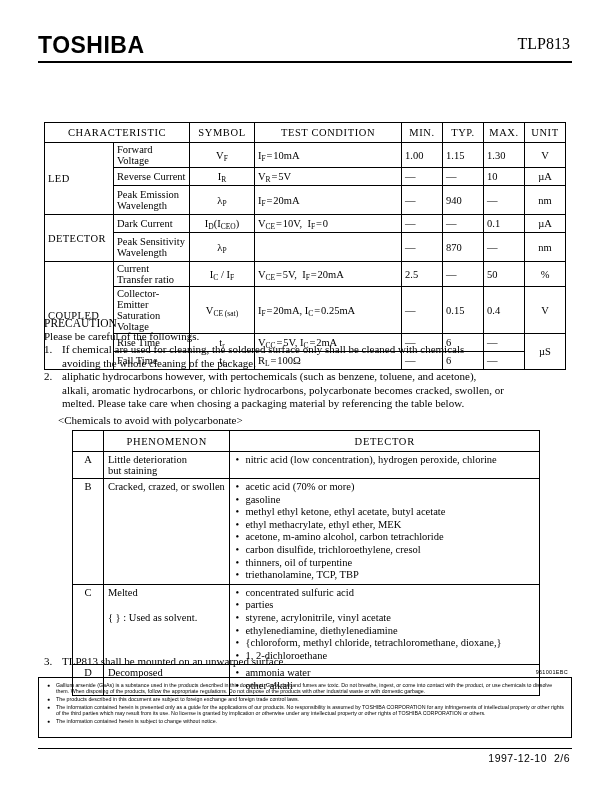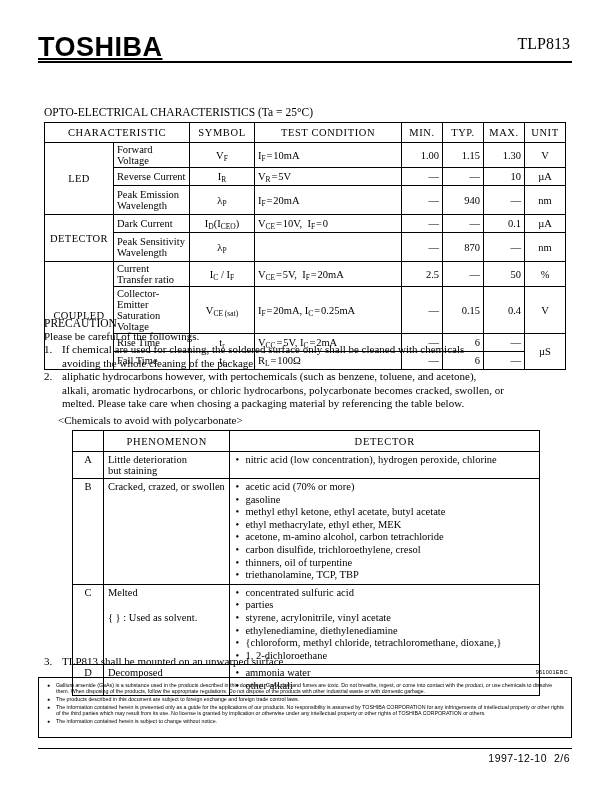--- a/index.html
+++ b/index.html
@@ -22,23 +22,22 @@
     height: 792px;
   }
 
   
   .brand {
     position: absolute;
     left: 38px;
     top: 32px;
     font-family: "Liberation Sans", sans-serif;
     font-weight: bold;
-    font-size: 27px;
+    font-size: 23px;
     letter-spacing: 0.5px;
-    text-decoration: underline;
   }
   .partno {
     position: absolute;
     right: 42px;
     top: 35px;
     font-family: "Liberation Serif", serif;
     font-size: 16px;
   }
   .header-rule {
     position: absolute;
@@ -76,25 +75,25 @@
   }
   table.etab th {
     text-align: center;
     font-size: 10.5px;
     letter-spacing: 0.6px;
     height: 17px;
   }
   .c-char { width: 160px; }
   .c-sym  { width: 58px;  text-align: center; font-family: Liberation Serif, serif; }
   .c-cond { width: 140px; }
-  .c-min, .c-typ, .c-max { width: 34px; text-align: right; }
+  .c-min, .c-typ, .c-max { width: 34px; text-align: left; }
   .c-unit { width: 34px; text-align: center; }
   .grp {
     width: 62px;
-    text-align: center;
+    text-align: left;
     letter-spacing: 0.4px;
   }
   .rowname { padding-left: 5px; }
   .cond { padding-left: 5px; }
   sub { font-size: 7.5px; vertical-align: baseline; position: relative; top: 2px; }
   .tall { height: 26px; }
   .sh { height: 15px; }
 
   
   .prec-h {
@@ -232,21 +231,20 @@
 </style>
 </head>
 <body>
 
 <div class="page">
 
   <div class="brand">TOSHIBA</div>
   <div class="partno">TLP813</div>
   <div class="header-rule"></div>
 
-  <div class="sec-title">OPTO-ELECTRICAL CHARACTERISTICS (Ta = 25°C)</div>
 
   <table class="etab">
     <thead>
       <tr>
         <th colspan="2" class="c-char">CHARACTERISTIC</th>
         <th class="c-sym">SYMBOL</th>
         <th class="c-cond">TEST CONDITION</th>
         <th class="c-min">MIN.</th>
         <th class="c-typ">TYP.</th>
         <th class="c-max">MAX.</th>

